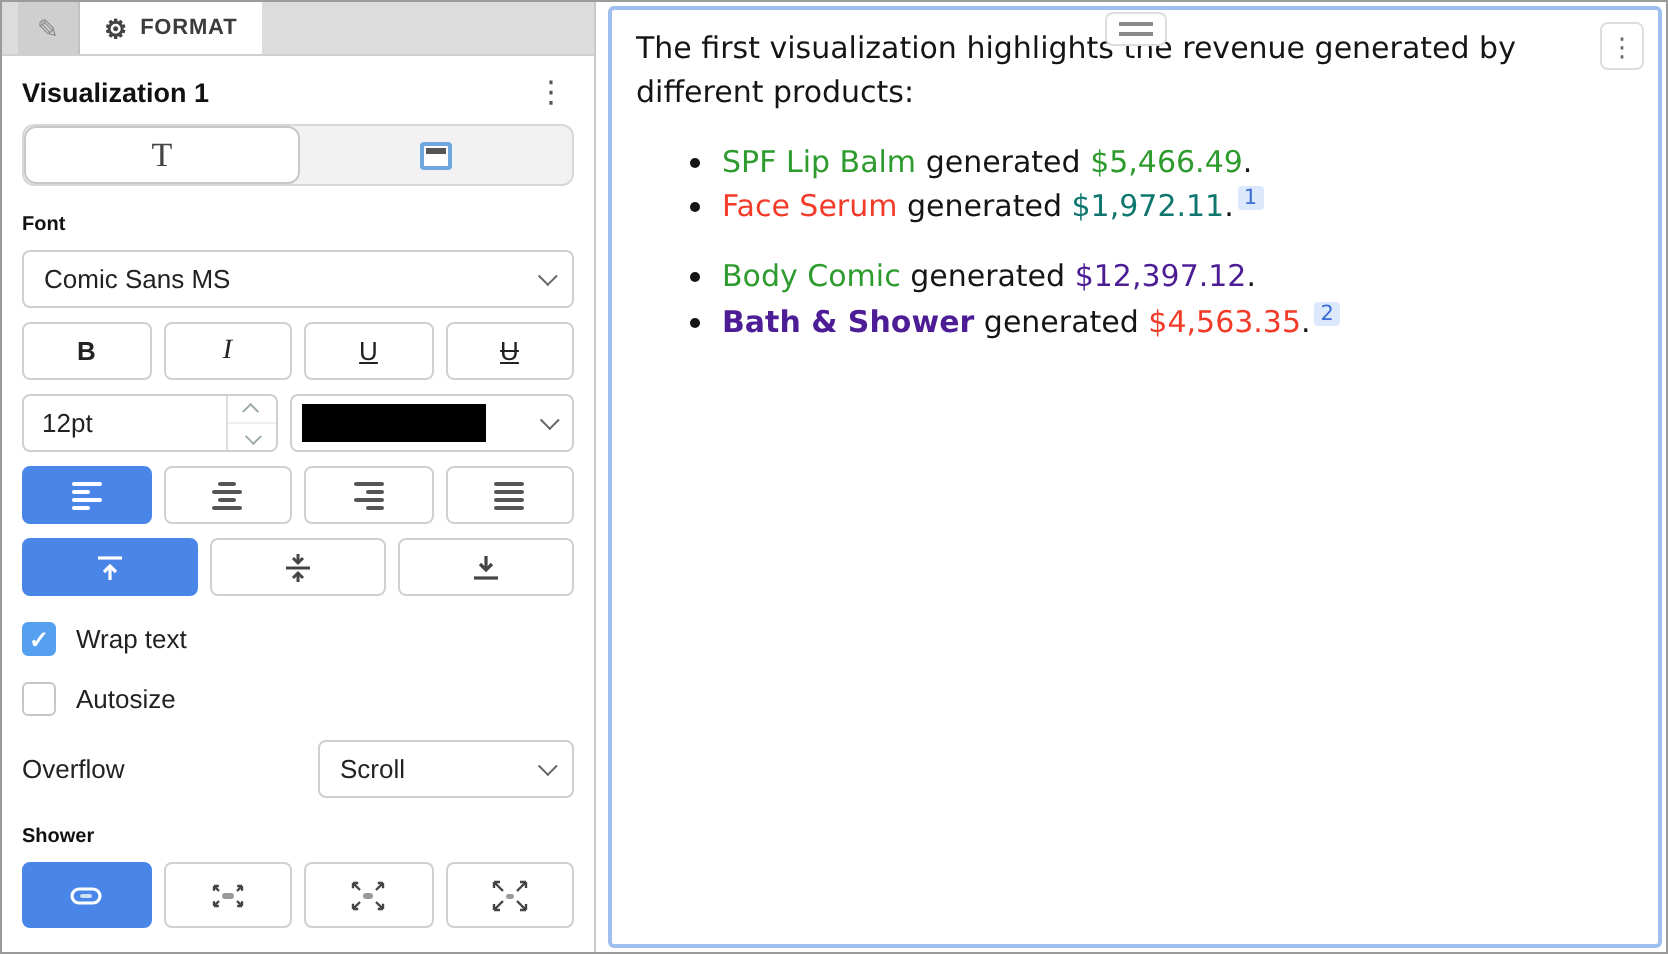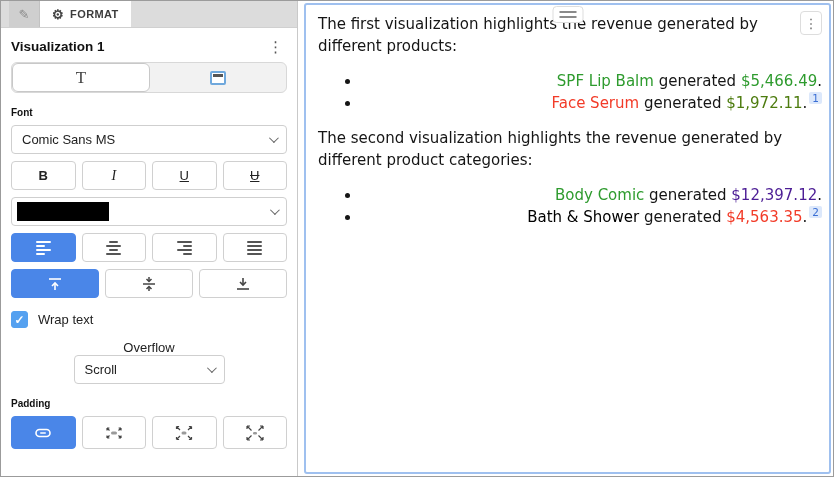--- a/index.html
+++ b/index.html
@@ -52,37 +52,37 @@
   .bars span { height:2px; background:#555; border-radius:1px; display:block; }
   .btn.active .bars span { background:#fff; }
   .bars.c { align-items:center; } .bars.r { align-items:flex-end; }
   .w1 { width:15px; } .w2 { width:9px; }
 
   .check-row { display:flex; align-items:center; margin-top:13px; }
   .cbx { width:17px; height:17px; border:1px solid #c6c6c6; border-radius:3px; background:#fff; display:flex; align-items:center; justify-content:center; }
   .cbx.checked { background:#55a1f0; border-color:#55a1f0; color:#fff; font-size:12px; font-weight:bold; }
   .check-lbl { font-size:13px; color:#222; margin-left:10px; }
 
-  .overflow-row { display:flex; align-items:center; justify-content:space-between; margin-top:12px;flex-direction:column; }
+  .overflow-row { display:flex; align-items:center; justify-content:space-between; margin-top:12px; }
   .overflow-row .lbl { margin-top:0; font-weight:normal; font-size:13px; color:#222; }
-  .overflow-row .select { width:151px; margin-top:0; }
+  .overflow-row .select { width:128px; margin-top:0; }
 
   .pad-row { display:flex; gap:6px; margin-top:7px; }
   .pad-row .btn { height:33px; }
 
   
   .canvas { position:absolute; left:303px; top:2px; right:2px; bottom:2px; border:2px solid #9fc0ef; border-radius:3px; background:#fff; display:flex; flex-direction:column; }
   .drag-handle { position:absolute; top:1px; left:50%; transform:translateX(-50%); width:31px; height:17px; background:#fff; border:1px solid #ddd; border-radius:4px; display:flex; flex-direction:column; align-items:center; justify-content:center; gap:3px; cursor:grab; }
   .drag-handle span { width:17px; height:1.6px; background:#8a8a8a; display:block; }
   .menu-btn { position:absolute; top:6px; right:7px; width:22px; height:24px; border:1px solid #ddd; border-radius:4px; background:#fff; display:flex; align-items:center; justify-content:center; color:#666; font-size:13px; cursor:pointer; }
 
   .doc { flex:1; padding:9px 7px 0 12px; font-family:"DejaVu Sans", sans-serif; font-size:15px; line-height:1.45; color:#151515; overflow:hidden; }
   .doc p { margin:0 0 13px 0; }
   .doc ul { margin:0 0 13px 0; padding-left:43px; }
-  .doc li { margin:1px 0;text-align:right; }
+  .doc li { margin:1px 0; }
   .cite { font-size:10.5px; color:#3b6fd4; background:#dce8fb; border-radius:2px; padding:0 3px; vertical-align:super; line-height:1; margin-left:2px; }
 
   .ai-footer { display:flex; align-items:center; justify-content:space-between; padding:8px 14px 10px 12px; }
   .ai-footer .disclaimer { font-size:12.5px; color:#9a9a9a; }
   .refresh { width:18px; height:18px; cursor:pointer; }
 </style>
 </head>
 <body>
 
 <div class="app">
@@ -123,20 +123,31 @@
       </div>
 
       <div class="row4">
         <div class="btn b-bold">B</div>
         <div class="btn b-italic">I</div>
         <div class="btn b-under">U</div>
         <div class="btn b-strike">U</div>
       </div>
 
       <div class="sizecolor">
+        <div class="sizebox">
+          <div class="sizeval">12pt</div>
+          <div class="stepper">
+            <div class="step">
+                <span class="chev-s up"></span>
+              </div>
+            <div class="step">
+                <span class="chev-s dn"></span>
+              </div>
+          </div>
+        </div>
         <div class="colorbox">
           <div class="swatch" style="background: rgb(0, 0, 0);"></div>
           <span class="chev"></span>
         </div>
       </div>
 
       <div class="row4">
         <div class="btn active">
           <div class="bars">
               <span class="w1"></span>
@@ -196,30 +207,34 @@
           </svg>
         </div>
       </div>
 
       <div class="check-row">
         <div class="cbx checked">
             <span>✓</span>
           </div>
         <span class="check-lbl">Wrap text</span>
       </div>
+      <div class="check-row">
+        <div class="cbx"></div>
+        <span class="check-lbl">Autosize</span>
+      </div>
 
       <div class="overflow-row">
         <span class="lbl">Overflow</span>
         <div class="select">
           <span>Scroll</span>
           <span class="chev"></span>
         </div>
       </div>
 
-      <div class="lbl">Padding</div>
+      <div class="lbl">Shower</div>
       <div class="pad-row">
         <div class="btn active">
           <svg width="20" height="14" viewBox="0 0 20 14">
             <rect x="3" y="3.5" width="14" height="7" rx="3.5" fill="none" stroke="#fff" stroke-width="1.6"></rect>
             <rect x="7" y="6" width="6" height="2" rx="1" fill="#cfe0fb"></rect>
           </svg>
         </div>
         <div class="btn">
           <svg width="20" height="16" viewBox="0 0 20 16">
             <rect x="7" y="6.5" width="6" height="3" rx="1.5" fill="#9a9a9a"></rect>
@@ -251,29 +266,28 @@
       <span>⋮</span>
     </div>
 
     <div class="doc">
       <p>The first visualization highlights the revenue generated by different products:</p>
       <ul>
         <li>
           <span style="color: rgb(46, 155, 46);">SPF Lip Balm</span><span> generated </span><span style="color: rgb(46, 155, 46);">$5,466.49</span><span>.</span>
         </li>
         <li>
-          <span style="color: rgb(242, 59, 40);">Face Serum</span><span> generated </span><span style="color: #4d7c0f;">$1,972.11</span><span>.</span><sup class="cite">1</sup>
+          <span style="color: rgb(242, 59, 40);">Face Serum</span><span> generated </span><span style="color: #0f766e;">$1,972.11</span><span>.</span><sup class="cite">1</sup>
         </li>
       </ul>
-      <p>The second visualization highlights the revenue generated by different product categories:</p>
       <ul>
         <li>
           <span style="color: rgb(46, 155, 46);">Body Comic</span><span> generated </span><span style="color: #4c1d95;">$12,397.12</span><span>.</span>
         </li>
         <li>
-          <span style="color: #000000;">Bath &amp; Shower</span><span> generated </span><span style="color: rgb(242, 59, 40);">$4,563.35</span><span>.</span><sup class="cite">2</sup>
+          <span style="color: #4c1d95; font-weight: bold;">Bath &amp; Shower</span><span> generated </span><span style="color: rgb(242, 59, 40);">$4,563.35</span><span>.</span><sup class="cite">2</sup>
         </li>
       </ul>
     </div>
 
   </div>
 
 </div>
 
 </body></html>

